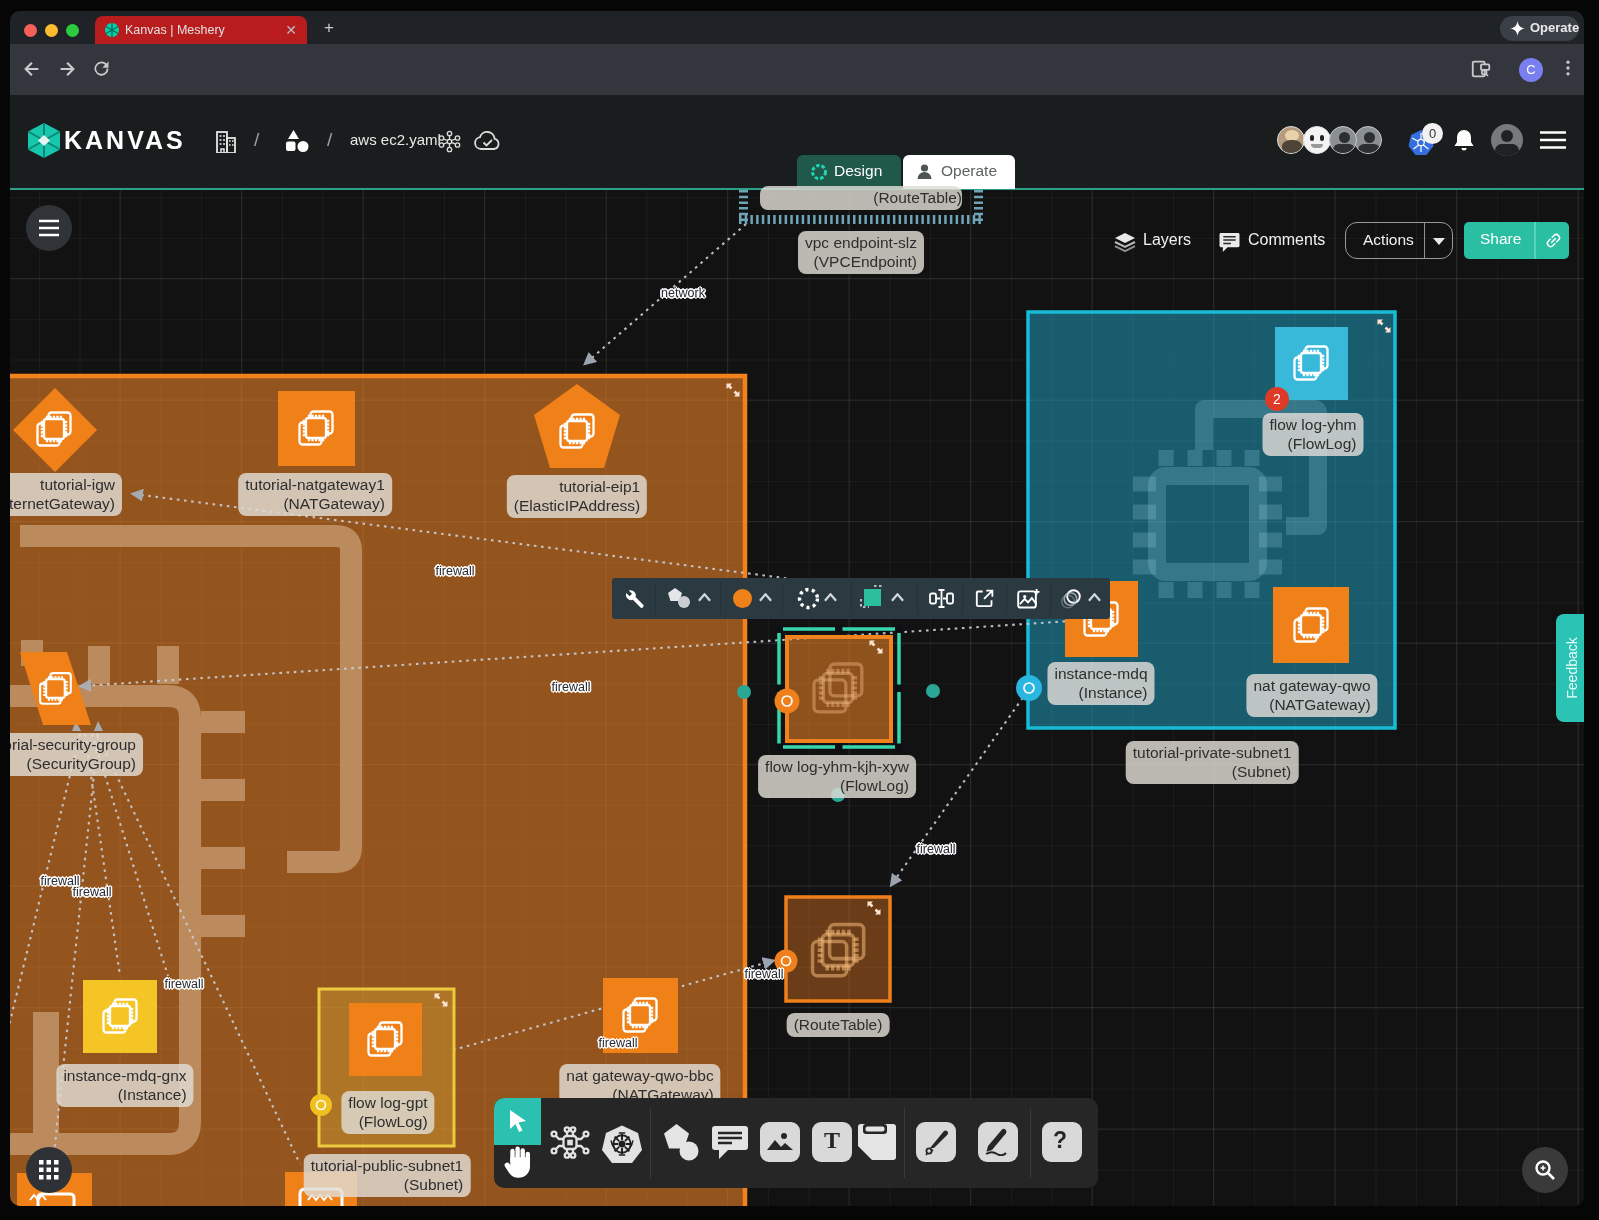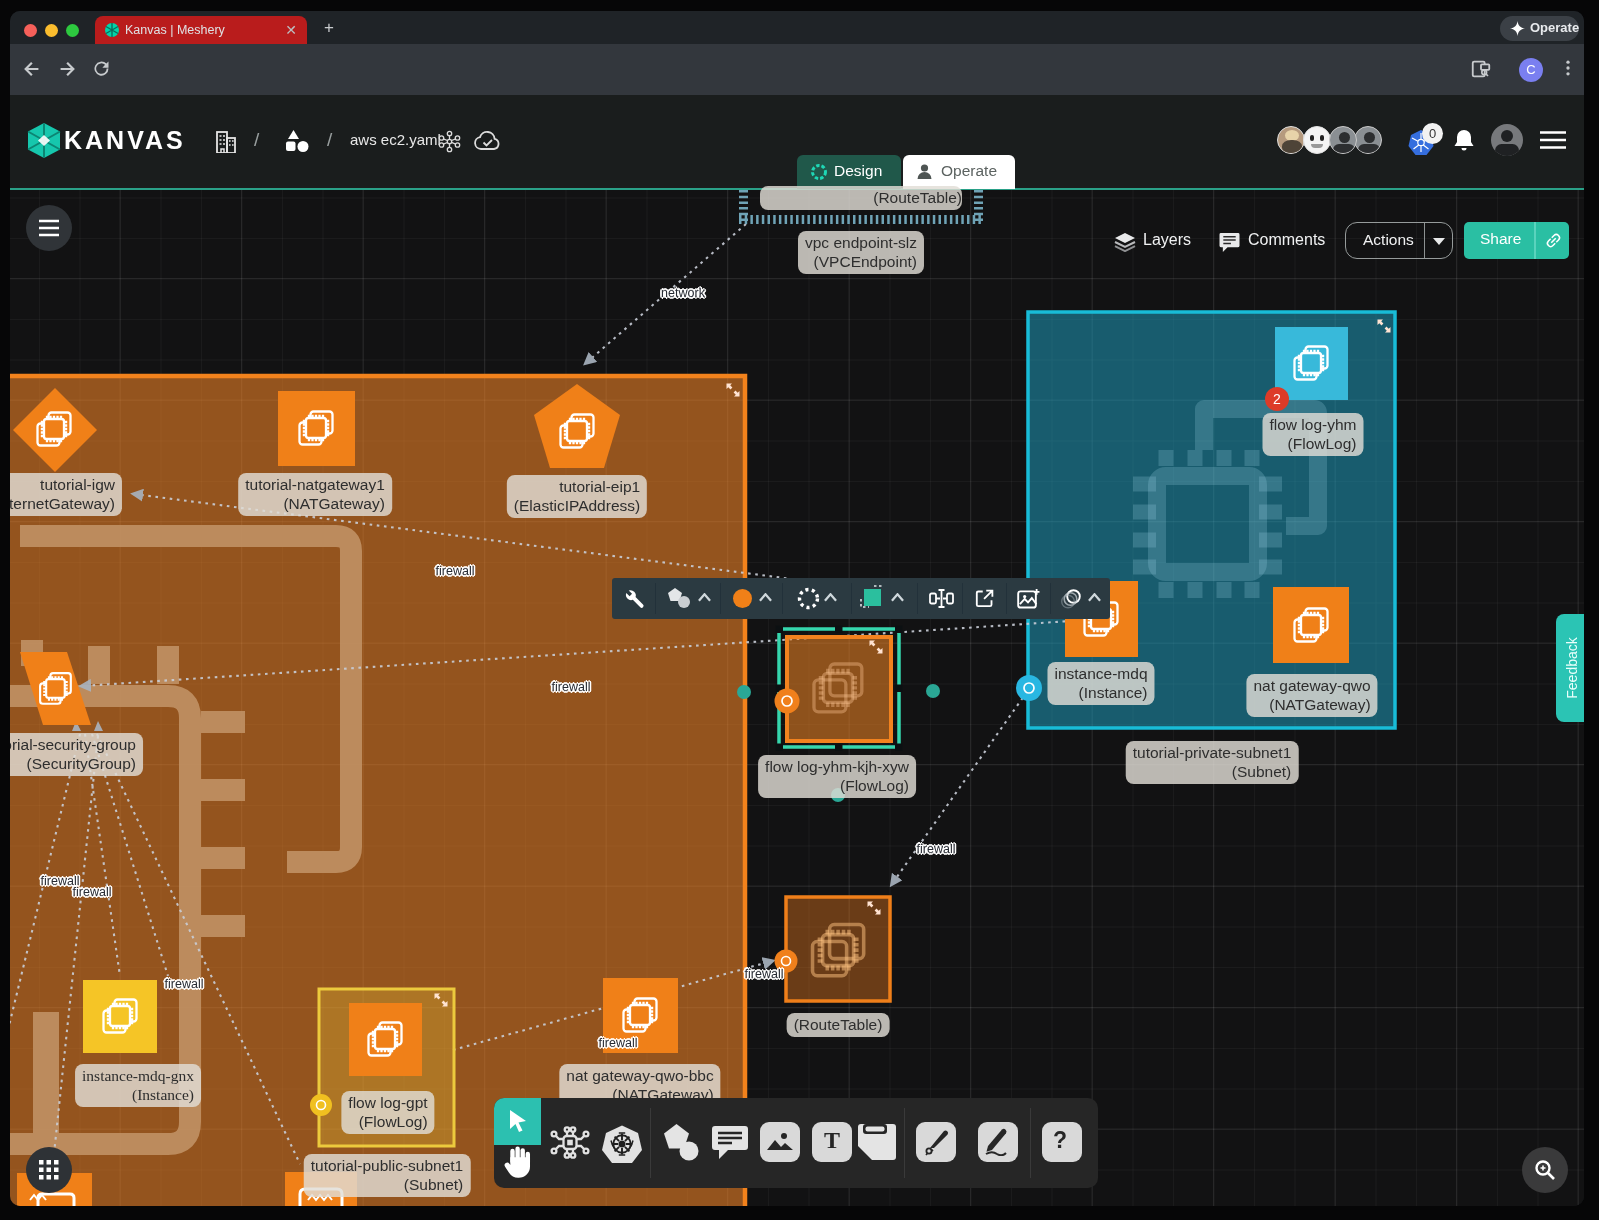--- a/index.html
+++ b/index.html
@@ -351,21 +351,21 @@
   <span class="elbl" style="left:618px;top:1000px;">firewall</span>
   <span class="elbl" style="left:764px;top:931px;">firewall</span>
   <span class="elbl" style="left:936px;top:806px;">firewall</span>
 
   <div class="lbl" style="left:861px;top:186px;width:202px;padding:2px 0 3px;">(RouteTable)</div>
   <div class="lbl" style="left:861px;top:231px;">vpc endpoint-slz<br>(VPCEndpoint)</div>
   <div class="lbl" style="left:53px;top:473px;">tutorial-igw<br>(InternetGateway)</div>
   <div class="lbl" style="left:315px;top:473px;">tutorial-natgateway1<br>(NATGateway)</div>
   <div class="lbl" style="left:577px;top:475px;">tutorial-eip1<br>(ElasticIPAddress)</div>
   <div class="lbl" style="left:61px;top:733px;">tutorial-security-group<br>(SecurityGroup)</div>
-  <div class="lbl" style="left:138px;top:1064px;font-family:Liberation Serif, serif;">instance-mdq-gnx<br>(Instance)</div>
+  <div class="lbl" style="left:125px;top:1064px;">instance-mdq-gnx<br>(Instance)</div>
   <div class="lbl" style="left:388px;top:1091px;">flow log-gpt<br>(FlowLog)</div>
   <div class="lbl" style="left:387px;top:1154px;">tutorial-public-subnet1<br>(Subnet)</div>
   <div class="lbl" style="left:640px;top:1064px;">nat gateway-qwo-bbc<br>(NATGateway)</div>
   <div class="lbl" style="left:838px;top:1013px;">(RouteTable)</div>
   <div class="lbl" style="left:837px;top:755px;">flow log-yhm-kjh-xyw<br>(FlowLog)</div>
   <div class="lbl" style="left:1313px;top:413px;">flow log-yhm<br>(FlowLog)</div>
   <div class="lbl" style="left:1101px;top:662px;">instance-mdq<br>(Instance)</div>
   <div class="lbl" style="left:1312px;top:674px;">nat gateway-qwo<br>(NATGateway)</div>
   <div class="lbl" style="left:1212px;top:741px;">tutorial-private-subnet1<br>(Subnet)</div>
 

